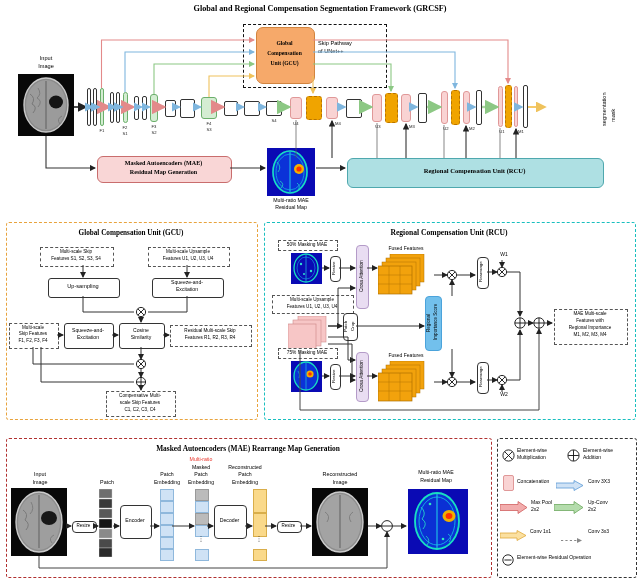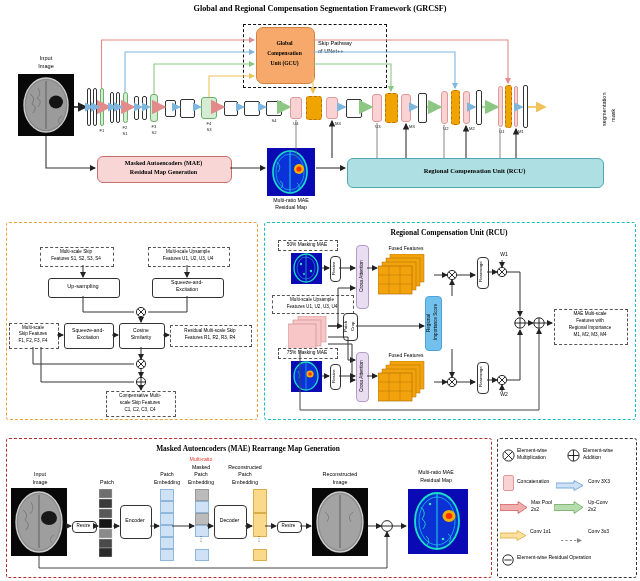--- a/index.html
+++ b/index.html
@@ -158,20 +158,21 @@
       <path d="M30 35 Q34 38 31 42" stroke="#1ec8d0" stroke-width="0.8" fill="none"></path>
     </svg>
   </div>
   <div class="abs lbl" style="left:255px;top:198px;width:72px;font-size:5.2px;">Multi-ratio MAE</div>
   <div class="abs lbl" style="left:255px;top:205px;width:72px;font-size:5.2px;">Residual Map</div>
 
   <div class="abs unit-rcu" style="left:347px;top:158px;width:255px;height:28px;"></div>
   <div class="abs slbl" style="left:347px;top:167px;width:255px;font-size:6.6px;font-weight:bold;">Regional Compensation Unit (RCU)</div>
 
   <div class="abs" id="panel-gcu" style="left:6px;top:222px;width:250px;height:196px;"></div>
+  <div class="abs ttl" style="left:6px;top:229px;width:250px;font-size:7.2px;">Global Compensation Unit (GCU)</div>
 
   <div class="abs dashbox" style="left:40px;top:247px;width:72px;height:18px;"></div>
   <div class="abs lbl" style="left:40px;top:249px;width:72px;font-size:4.6px;">Multi-scale Skip</div>
   <div class="abs lbl" style="left:40px;top:256px;width:72px;font-size:4.6px;">Features S1, S2, S3, S4</div>
 
   <div class="abs dashbox" style="left:148px;top:247px;width:80px;height:18px;"></div>
   <div class="abs lbl" style="left:148px;top:249px;width:80px;font-size:4.6px;">Multi-scale Upsample</div>
   <div class="abs lbl" style="left:148px;top:256px;width:80px;font-size:4.6px;">Features U1, U2, U3, U4</div>
 
   <div class="abs solidbox" style="left:48px;top:278px;width:70px;height:18px;"></div>

